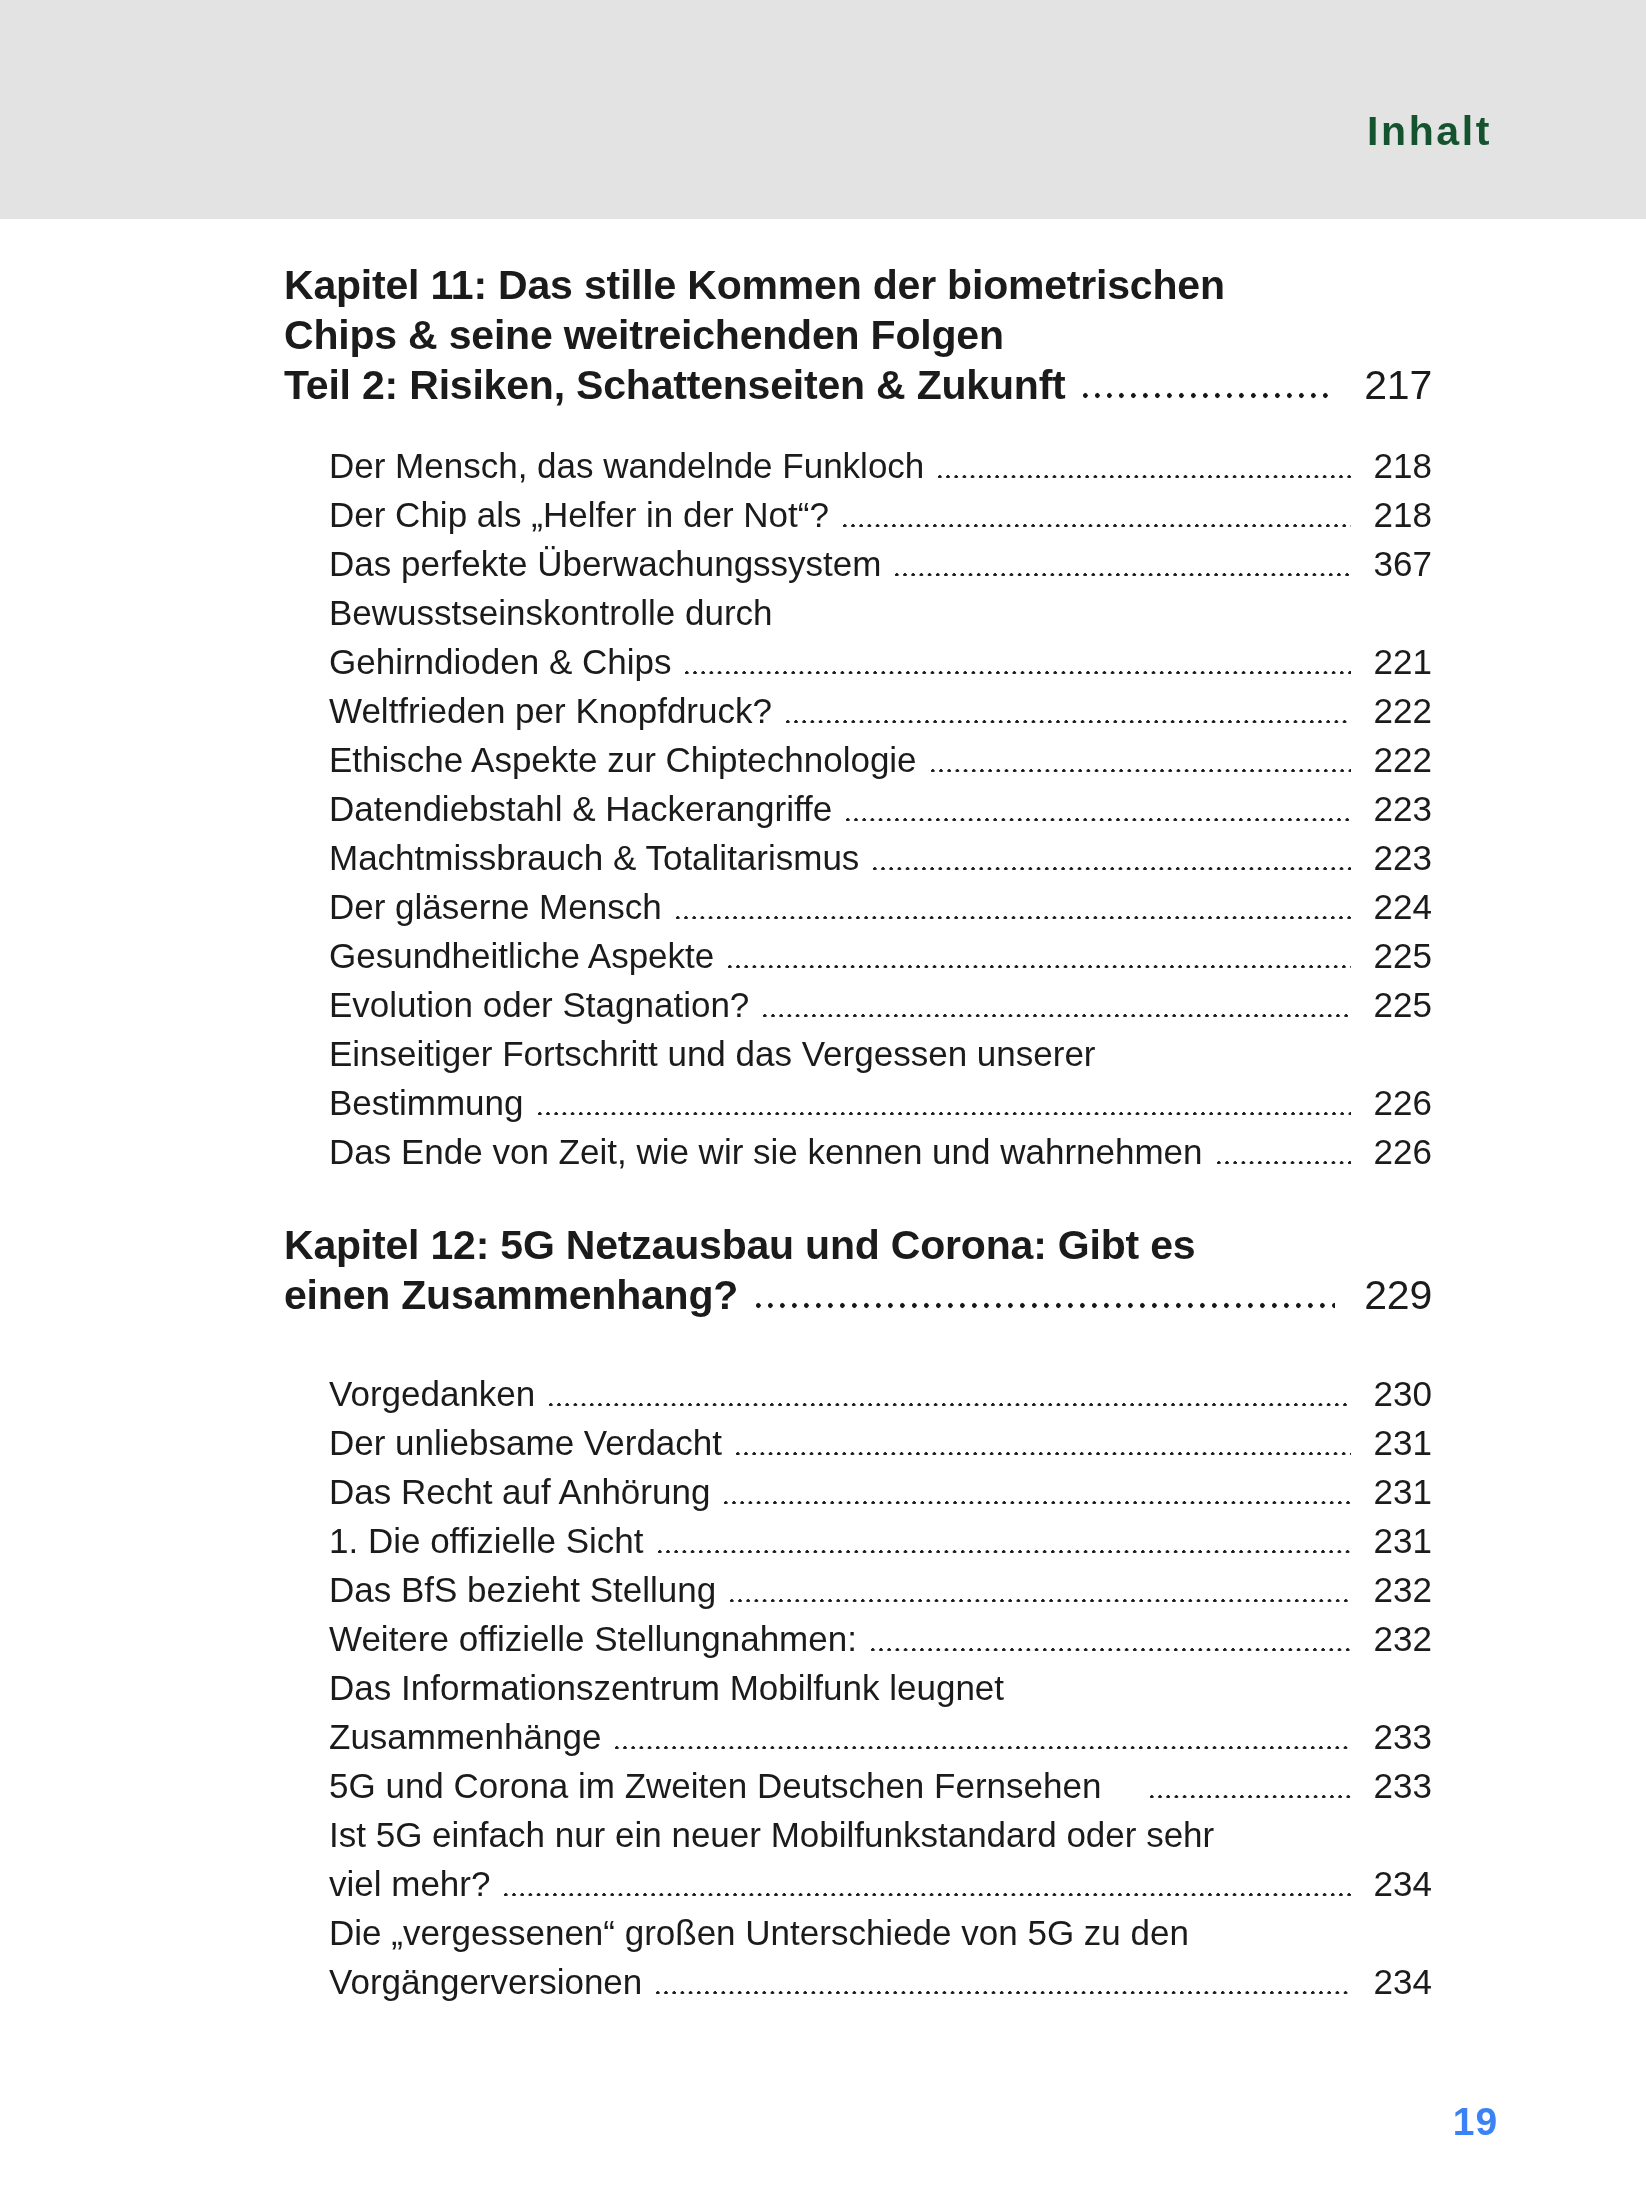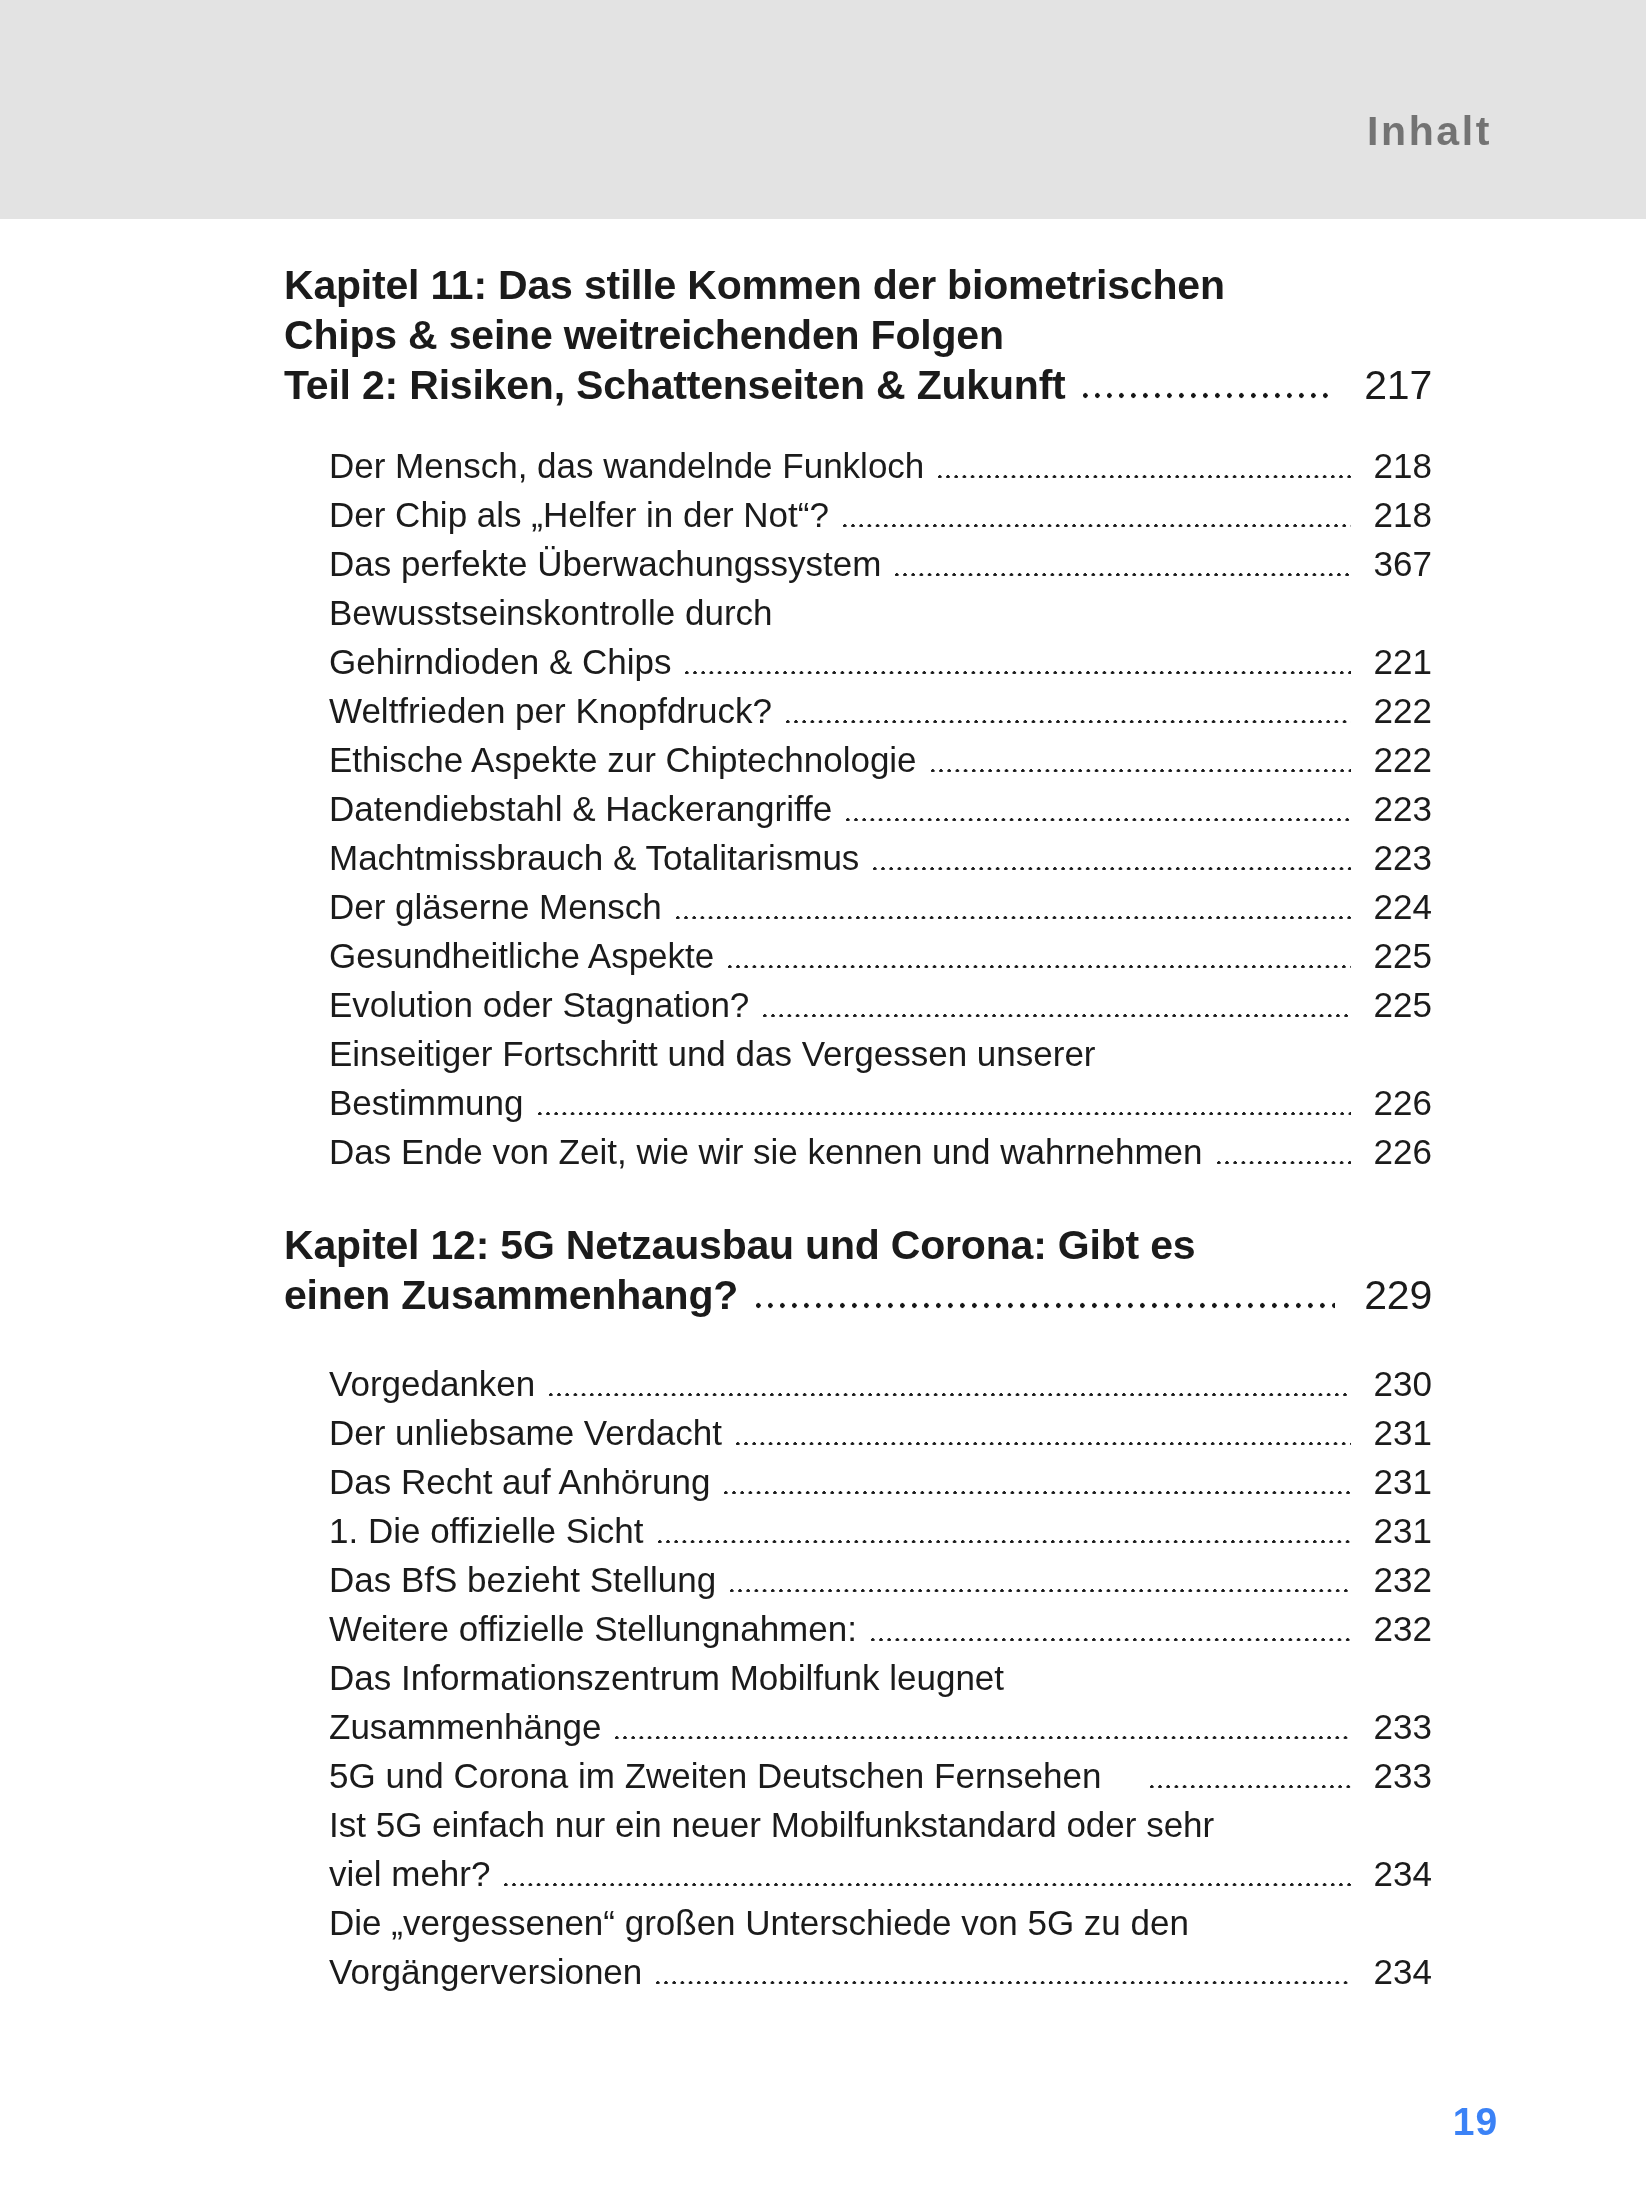--- a/index.html
+++ b/index.html
@@ -21,21 +21,21 @@
     height: 219px;
     background: #e3e3e3;
   }
   .band-title {
     position: absolute;
     top: 108px;
     right: 154px;
     font-size: 41px;
     font-weight: 700;
     letter-spacing: 2.6px;
-    color: #737373;
+    color: #14532d;
   }
 
   
   .toc {
     position: absolute;
     left: 284px;
     top: 260px;
     width: 1148px;
   }
 
@@ -44,21 +44,21 @@
     align-items: baseline;
     font-size: 41px;
     font-weight: 700;
     line-height: 50px;
     letter-spacing: -0.2px;
   }
   .h-row .h-txt { white-space: nowrap; }
 
   .entries { margin-top: 31px; }
   .sec2 { margin-top: 44px; }
-  .sec2 .entries { margin-top: 39px; }
+  .sec2 .entries { margin-top: 49px; }
 
   .row {
     display: flex;
     align-items: baseline;
     font-size: 35px;
     font-weight: 400;
     line-height: 49px;
     padding-left: 45px;
   }
   .row .txt { white-space: nowrap; }

